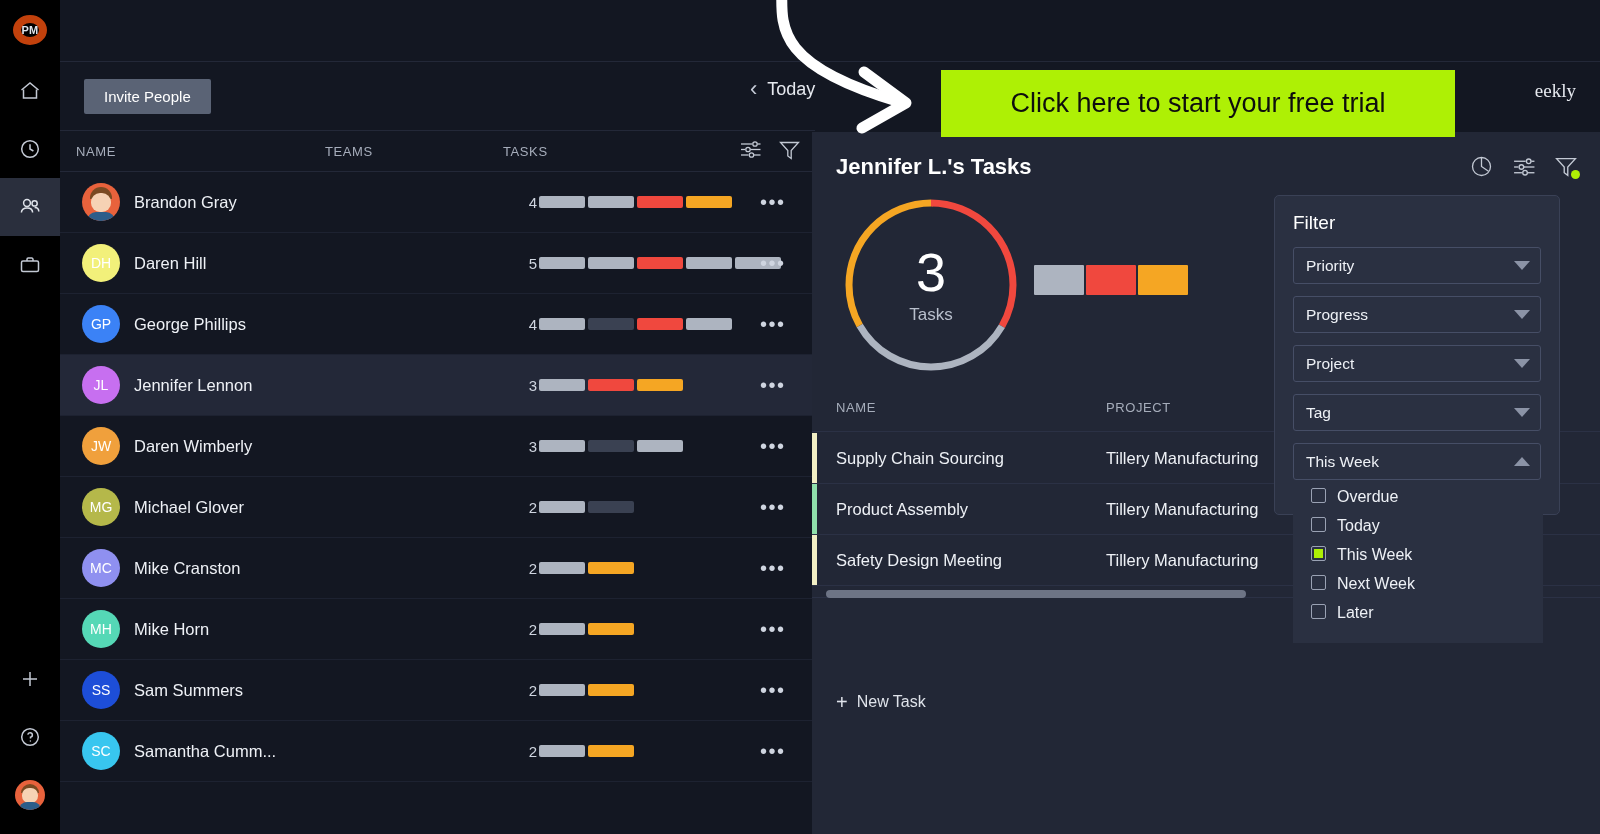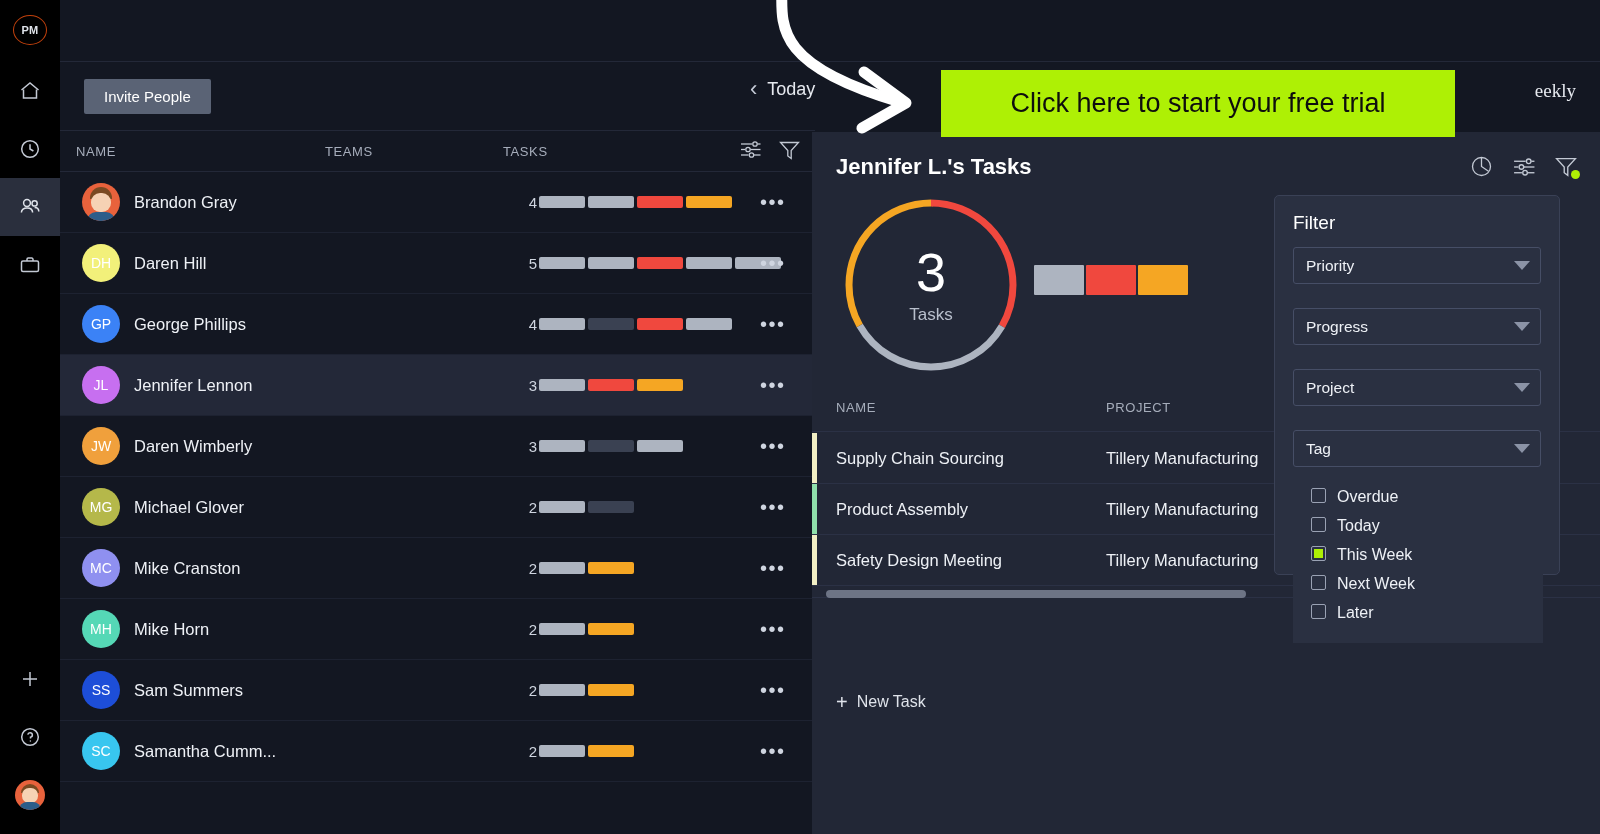--- a/index.html
+++ b/index.html
@@ -13,21 +13,21 @@
 
   
   .rail {
     position: absolute; left: 0; top: 0; width: 60px; height: 834px;
     background: #000000; z-index: 40;
   }
   .rail-logo {
     height: 60px; display: flex; align-items: center; justify-content: center;
   }
   .rail-logo .pm {
-    width: 34px; height: 30px; border: 1px solid #c2410c; border-radius: 50%;
+    width: 34px; height: 30px; border: 8px solid #c2410c; border-radius: 50%;
     display: flex; align-items: center; justify-content: center;
     color: #dfe3ea; font-size: 11px; font-weight: bold; letter-spacing: .3px;
   }
   .rail-items { margin-top: 2px; }
   .rail-item {
     height: 58px; display: flex; align-items: center; justify-content: center;
     cursor: pointer;
   }
   .rail-item.active { background: #2a2f3d; }
   .rail-item svg { display: block; }
@@ -165,21 +165,21 @@
 
   
   .filter-pop {
     position:absolute; left:1274px; top:195px; width: 286px;
     background: #2a3041; border:1px solid #3a4156; border-radius:5px;
     z-index: 60; padding: 16px 18px 22px 18px;
   }
   .filter-title { color:#ffffff; font-size:19px; margin-bottom:13px; }
   .f-select {
     height: 37px; border:1px solid #464e66; border-radius:3px;
-    margin-bottom: 24px; display:flex; align-items:center; padding:0 12px;
+    margin-bottom: 12px; display:flex; align-items:center; padding:0 12px;
     color:#eef1f6; font-size:15.5px; position:relative; cursor:pointer;
     background: #2a3041;
   }
   .f-select .arrow {
     position:absolute; right:10px; width:0; height:0;
     border-left: 8px solid transparent; border-right: 8px solid transparent;
     border-top: 9px solid #8b93a6;
   }
   .f-select .arrow.up {
     border-top: none; border-bottom: 9px solid #8b93a6;

